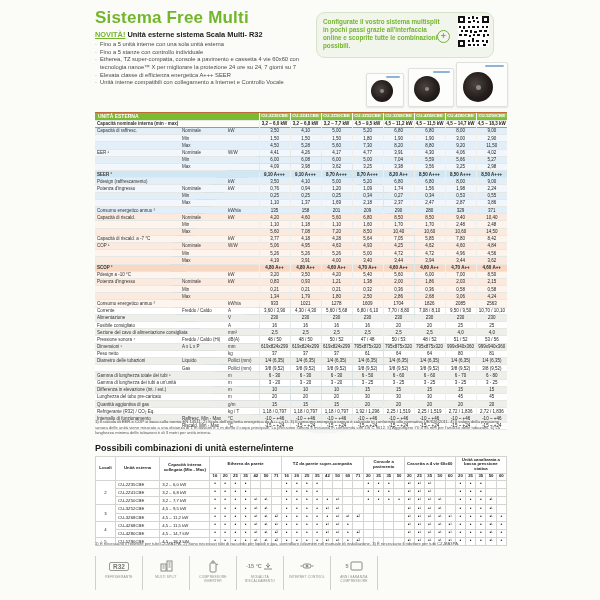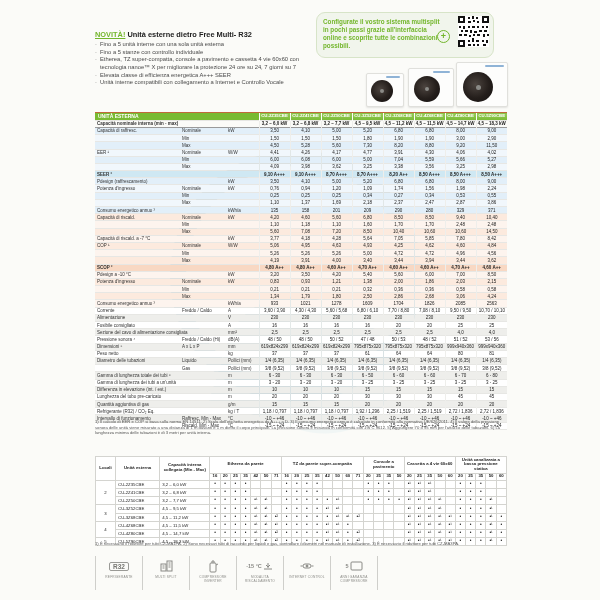--- a/index.html
+++ b/index.html
@@ -76,23 +76,24 @@
   .r32box{border:1px solid #9a9a96;border-radius:2px;padding:0 3px;font-size:6.5px;color:#777773;font-weight:bold;}
   .t15{font-size:5.5px;color:#8a8a86;font-weight:bold;}
 </style>
 </head>
 <body>
 
 <div class="page">
   <div class="wm1"></div>
   <div class="wm2"></div>
 
+  <h1 class="title">Sistema Free Multi</h1>
   <p class="subtitle">
     <span class="nov">NOVITÀ!</span>
-    <span>Unità esterne dietro Free Multi- R32</span>
+    <span>Unità esterne sistema Scala Multi- R32</span>
   </p>
   <ul class="features">
     <li>Fino a 5 unità interne con una sola unità esterna</li>
     <li>Fino a 5 stanze con controllo individuale</li>
     <li>Etherea, TZ super-compatta, console a pavimento e cassetta 4 vie 60x60 con tecnologia nanoe™ X per migliorare la protezione 24 ore su 24, 7 giorni su 7</li>
     <li>Elevata classe di efficienza energetica A+++ SEER</li>
     <li>Unità interne compatibili con collegamento a Internet e Controllo Vocale</li>
   </ul>
 
   <div class="promo">
@@ -718,20 +719,21 @@
           <td class="val">-15 ~ +24</td>
           <td class="val">-15 ~ +24</td>
           <td class="val">-15 ~ +24</td>
           <td class="val">-15 ~ +24</td>
         </tr>
       </tbody>
   </table>
 
   <p class="fn" id="fn-spec">1) Il calcolo di EER e COP si basa sulla norma EN 14511. 2) Scala dell'etichetta energetica da A+++ a D. 3) Il consumo energetico annuo è calcolato in conformità alla normativa UE/626/2011. 4) Il valore della pressione sonora delle unità viene misurato a una distanza di 1 m davanti e 1 m dietro il corpo principale. La pressione sonora è misurata in conformità con JIS C 9612. 5) Aggiungere 70 o 95 mm per l'attacco delle tubazioni. 6) La lunghezza minima delle tubazioni è di 3 metri per unità interna.</p>
 
+  <h2 class="combo-title">Possibili combinazioni di unità esterne/interne</h2>
   <table id="combo">
     <colgroup id="combo-cols">
         <col style="width:20px">
         <col style="width:44px">
         <col style="width:50px">
         <col style="width:10.2px">
         <col style="width:10.2px">
         <col style="width:10.2px">
         <col style="width:10.2px">
         <col style="width:10.2px">

